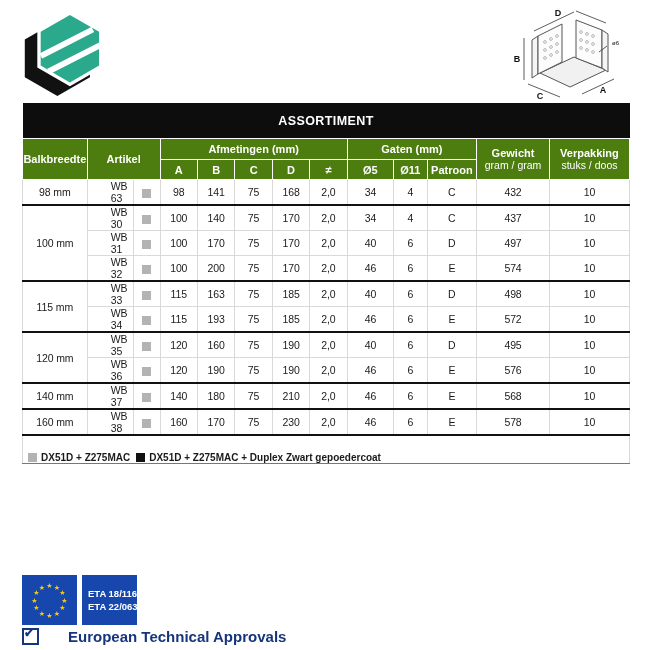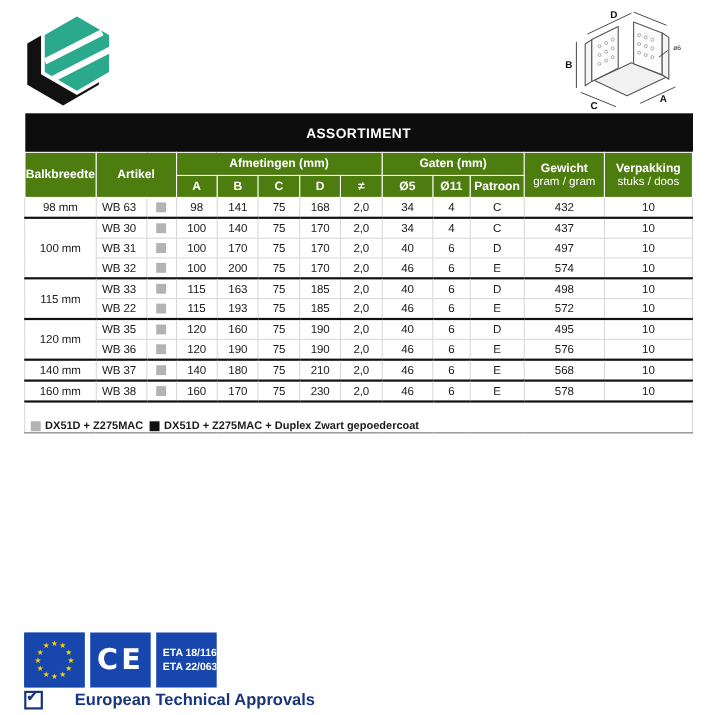--- a/index.html
+++ b/index.html
@@ -28,21 +28,21 @@
   th.h1{height:20px;}
   th.h2{height:19px;}
   th .sub{display:block;font-weight:normal;font-size:10.5px;margin-top:-1px;}
   th.twoline{line-height:13px;}
   tbody td{
     font-size:10.5px;text-align:center;vertical-align:middle;height:17px;
     border-right:1px solid #d9d9d9;border-bottom:1px solid #d9d9d9;
     letter-spacing:-.1px;background:#fff;
   }
   tbody td:first-child{border-left:1px solid #d9d9d9;}
-  tbody td.artikel{text-align:left;padding-left:5px;}
+  tbody td.artikel{text-align:left;padding-left:23px;}
   tbody tr.group-end > td, tbody td.balk{border-bottom:2px solid #111;}
   .swatch{display:inline-block;width:9px;height:9px;vertical-align:middle;}
   tr.legend-row td{
     height:14px;text-align:left;border-bottom:1px solid #777;
     border-left:1px solid #d9d9d9;border-right:1px solid #d9d9d9;
   }
   .legend-wrap{display:flex;align-items:center;gap:6px;padding-left:5px;margin-top:16px;}
   .legend-item{display:flex;align-items:center;gap:4px;font-size:10px;font-weight:bold;}
   .legend-sq{display:inline-block;width:9px;height:9px;}
   
@@ -237,21 +237,21 @@
           <td>75</td>
           <td>185</td>
           <td>2,0</td>
           <td>40</td>
           <td>6</td>
           <td>D</td>
           <td>498</td>
           <td>10</td>
         </tr>
         <tr class="group-end">
-          <td class="artikel">WB 22</td>
+          <td class="artikel">WB 34</td>
           <td><span class="swatch" style="background-color: rgb(179, 179, 179);"></span></td>
           <td>115</td>
           <td>193</td>
           <td>75</td>
           <td>185</td>
           <td>2,0</td>
           <td>46</td>
           <td>6</td>
           <td>E</td>
           <td>572</td>
@@ -347,21 +347,20 @@
         <text x="40.5" y="35">★</text>
         <text x="35" y="40.5">★</text>
       <text x="27.5" y="42.5">★</text>
         <text x="20" y="40.5">★</text>
         <text x="14.5" y="35">★</text>
       <text x="12.5" y="27.5">★</text>
         <text x="14.5" y="20">★</text>
         <text x="20" y="14.5">★</text>
     </g>
   </svg>
-  <div class="badge ce">CE</div>
   <div class="badge eta">
     <span>ETA 18/1165</span>
     <span>ETA 22/0631</span>
   </div>
 </div>
 <div class="approvals">
   <span class="checkbox">
       <span>✔</span>
     </span>
   <span class="approvals-label">European Technical Approvals</span>

